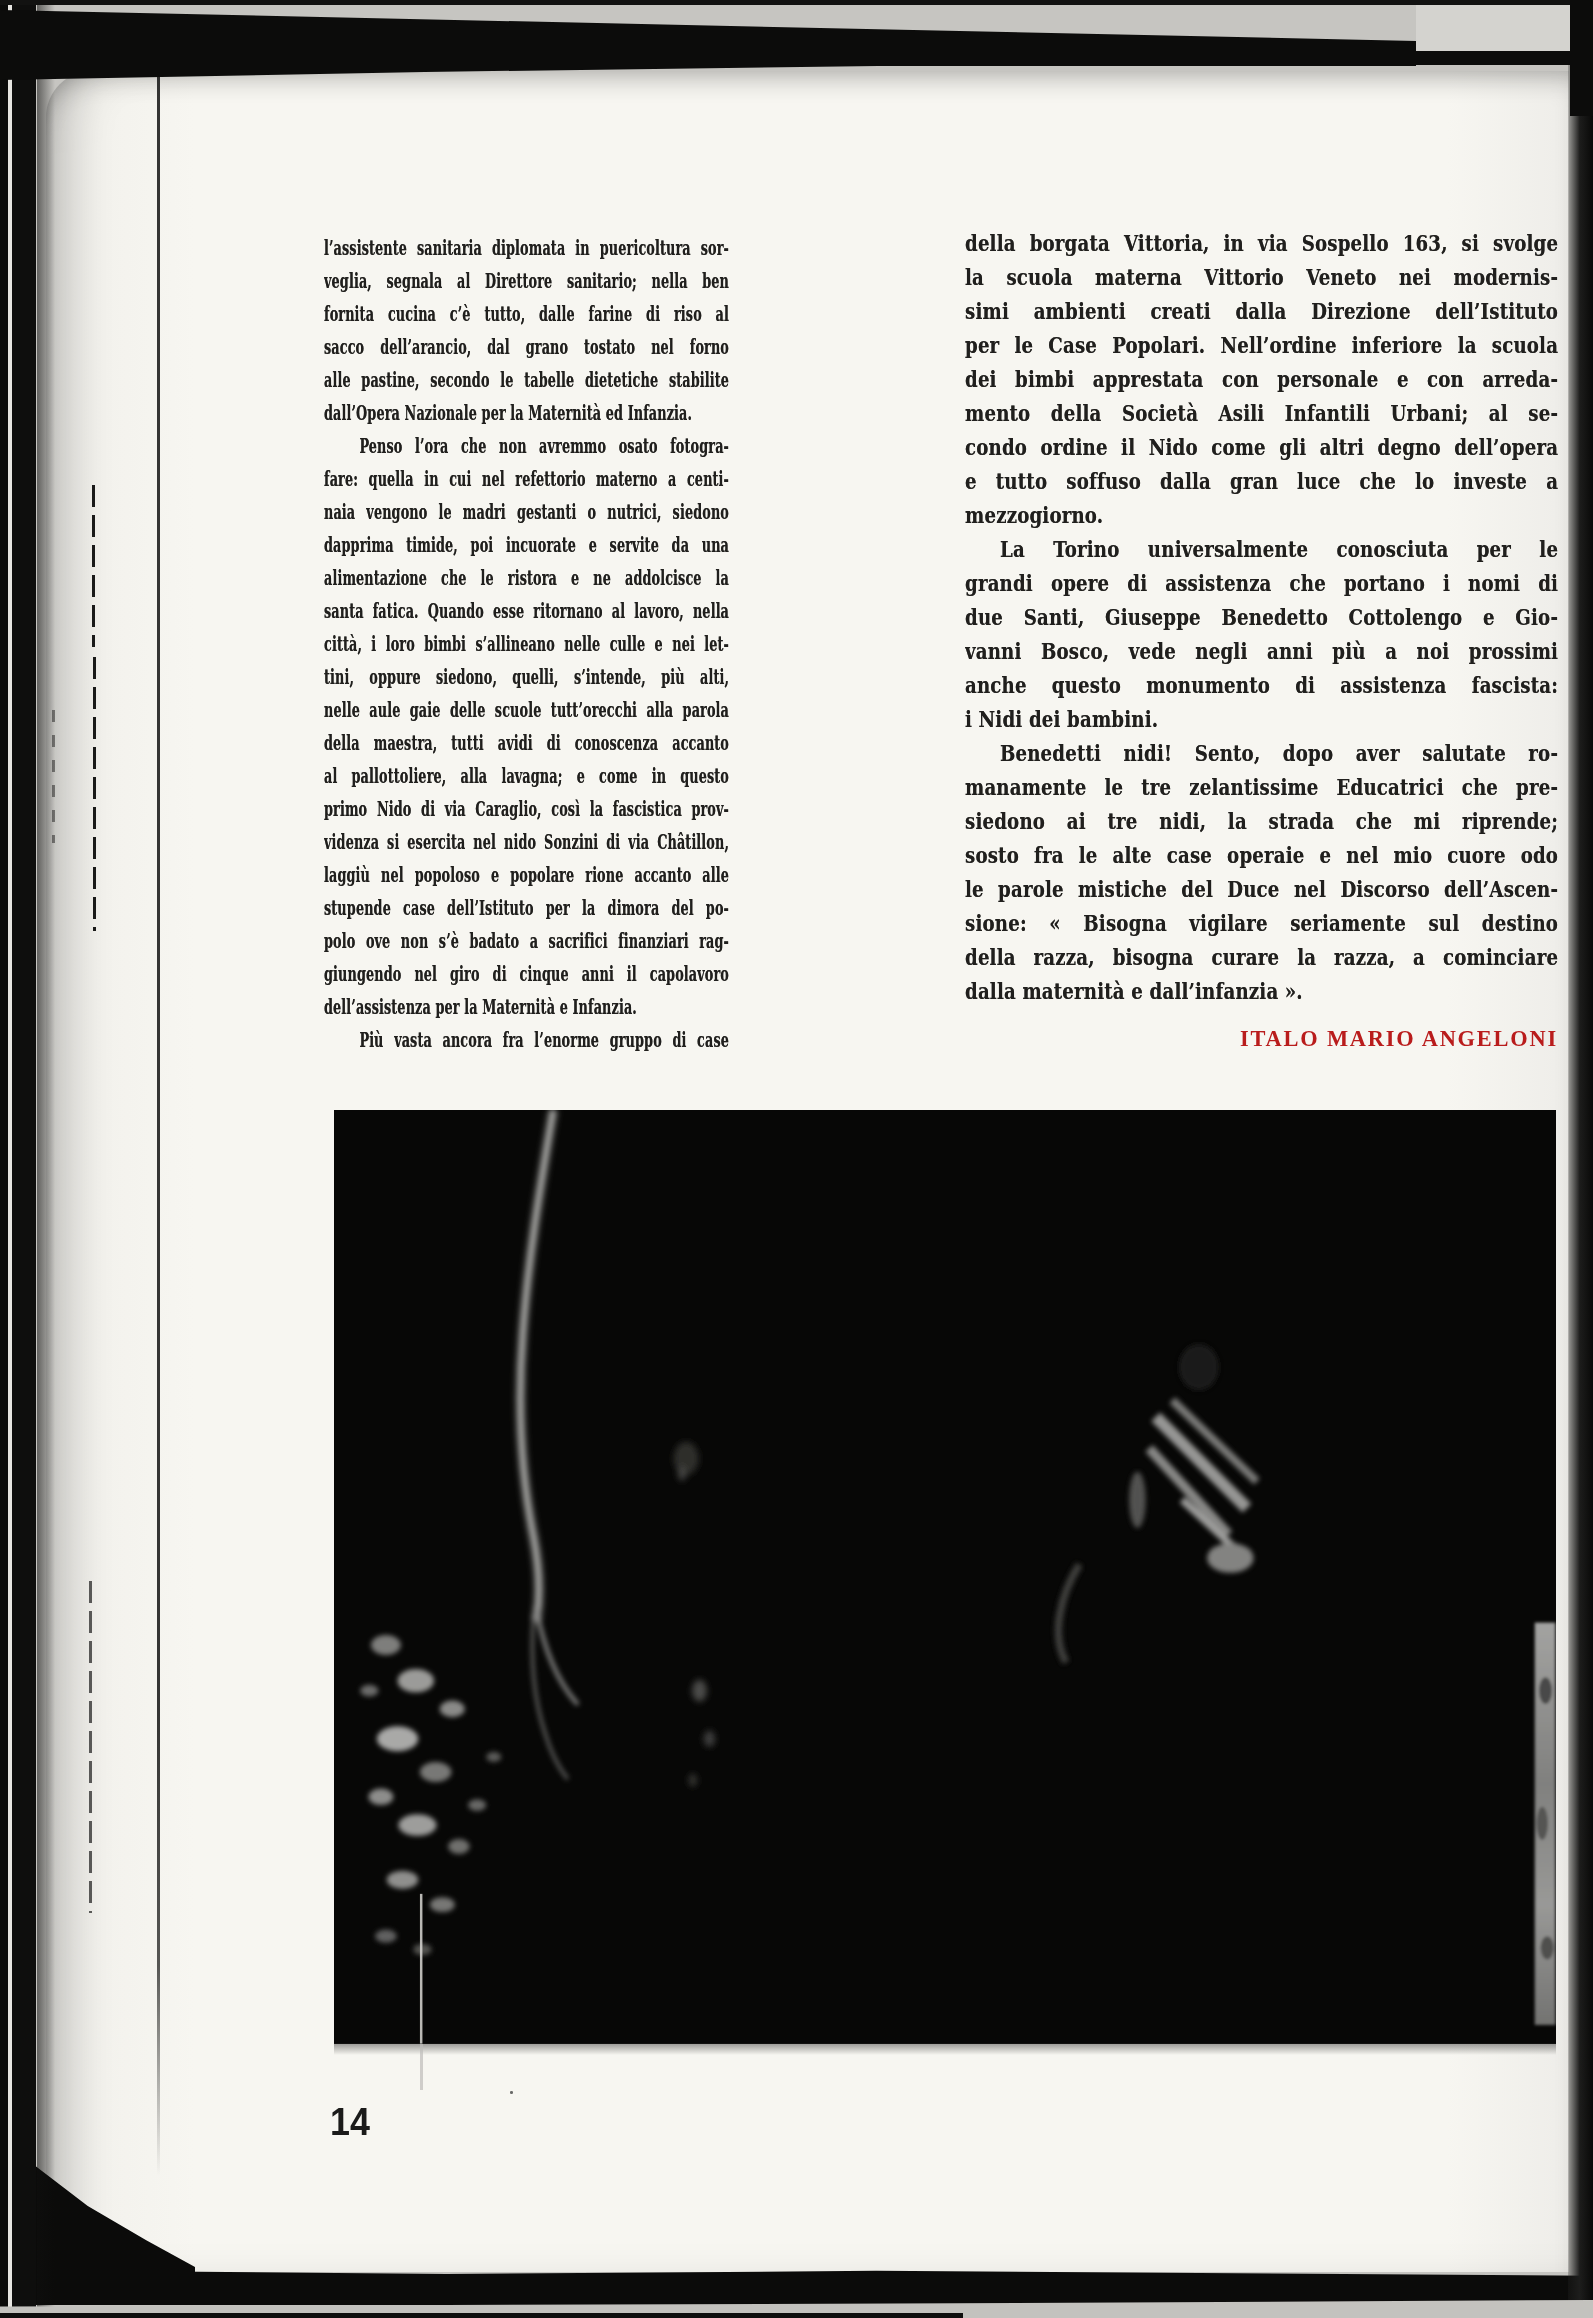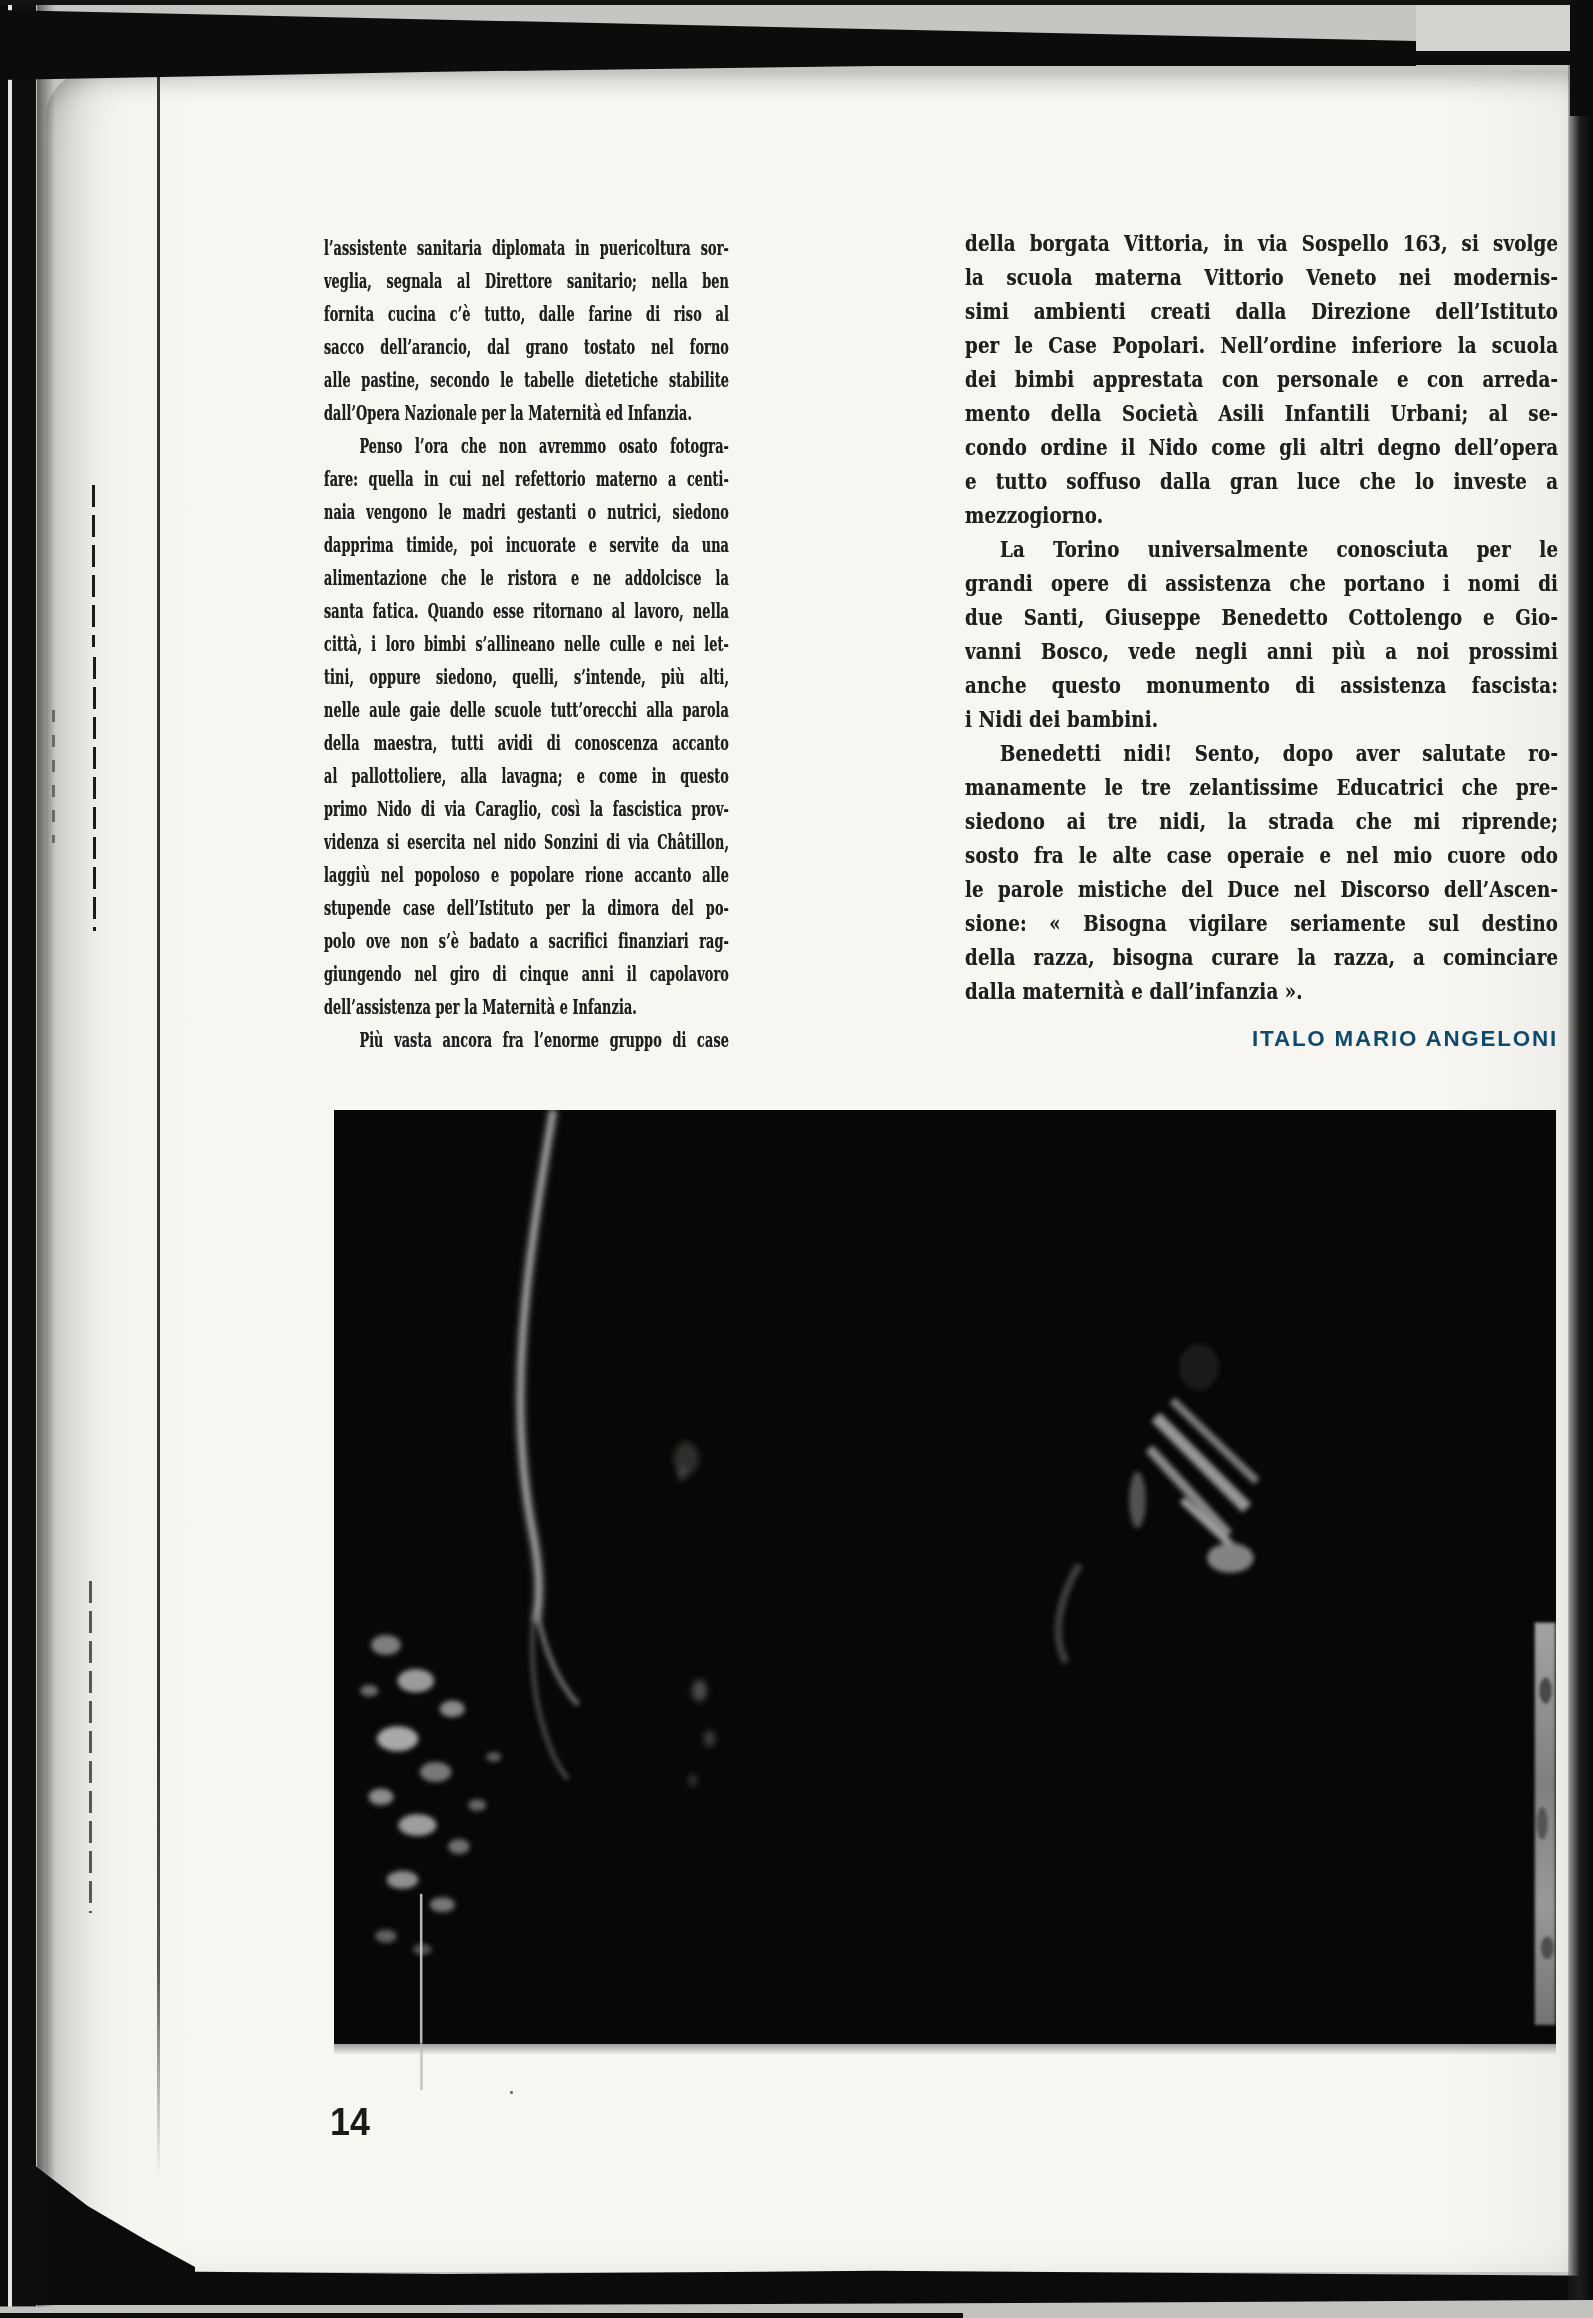--- a/index.html
+++ b/index.html
@@ -56,22 +56,22 @@
   #col-left  { left:324px;  top:231px; width:664px; font-size:21px; transform:scaleX(0.61);  letter-spacing:0.2px; }
   #col-right { left:965px; top:226px; width:730px; font-size:22.4px; transform:scaleX(0.8125); letter-spacing:0.2px; }
   .tline { text-align:justify; text-align-last:justify; overflow:hidden; }
   #col-left  .tline { height:33px; line-height:33px; }
   #col-right .tline { height:34px; line-height:34px; }
   .tline.flush { text-align-last:left; }
   #col-left  .indent { text-indent:58px; }
   #col-right .indent { text-indent:43px; }
 
   #byline { position:absolute; top:1026px; right:35px; z-index:2;
-            font-family:Liberation Sans, sans-serif; font-weight:700; font-size:22.4px;
-            letter-spacing:1.8px; color:#0c4a6e; }
+            font-family:Liberation Serif, serif; font-weight:700; font-size:22.4px;
+            letter-spacing:1.8px; color:#b91c1c; }
   #pagenum { position:absolute; left:330px; top:2100px; z-index:2;
              font-family:"Liberation Sans", sans-serif; font-weight:700; font-size:39px;
              color:#1b1b1a; transform:scaleX(.92); transform-origin:0 0; }
 
   
   #photo { position:absolute; left:334px; top:1110px; width:1222px; height:934px;
            background:#070706; z-index:2; }
   #photo svg { display:block; }
   #photo-shadow { position:absolute; left:334px; top:2043px; width:1222px; height:11.6px; z-index:2;
                   background:linear-gradient(180deg, rgba(30,30,28,.45), rgba(30,30,28,0)); }

